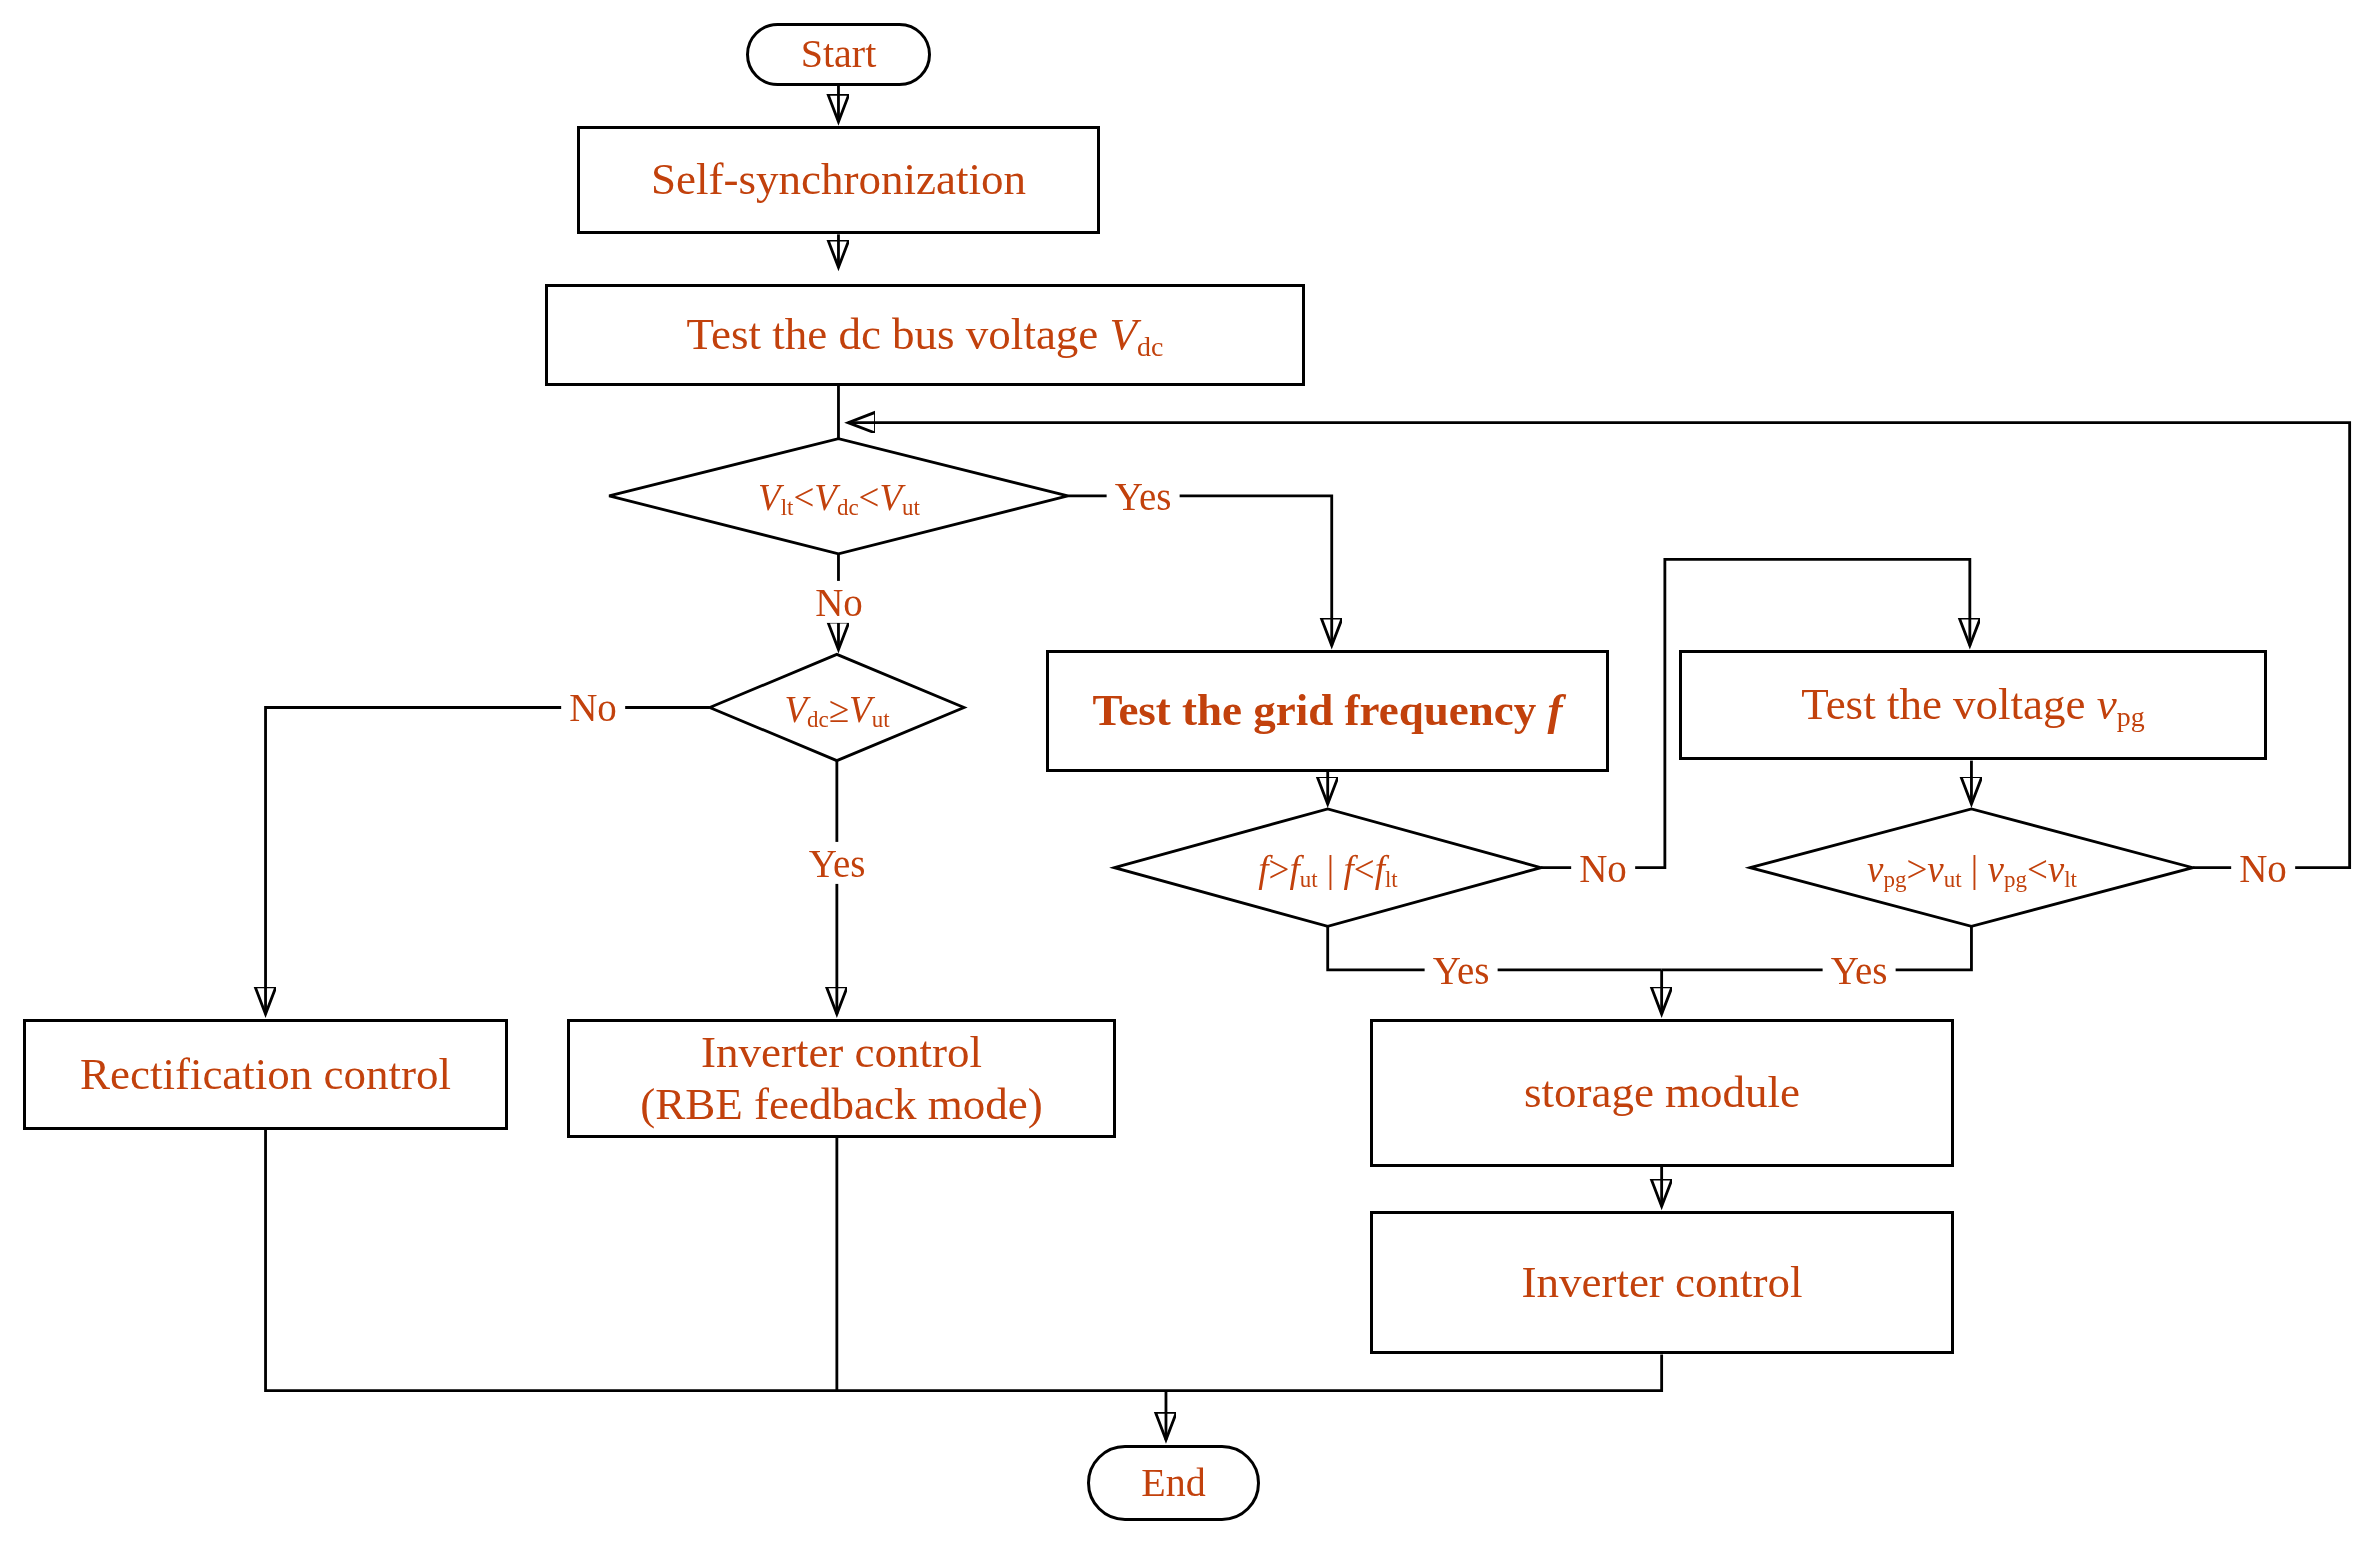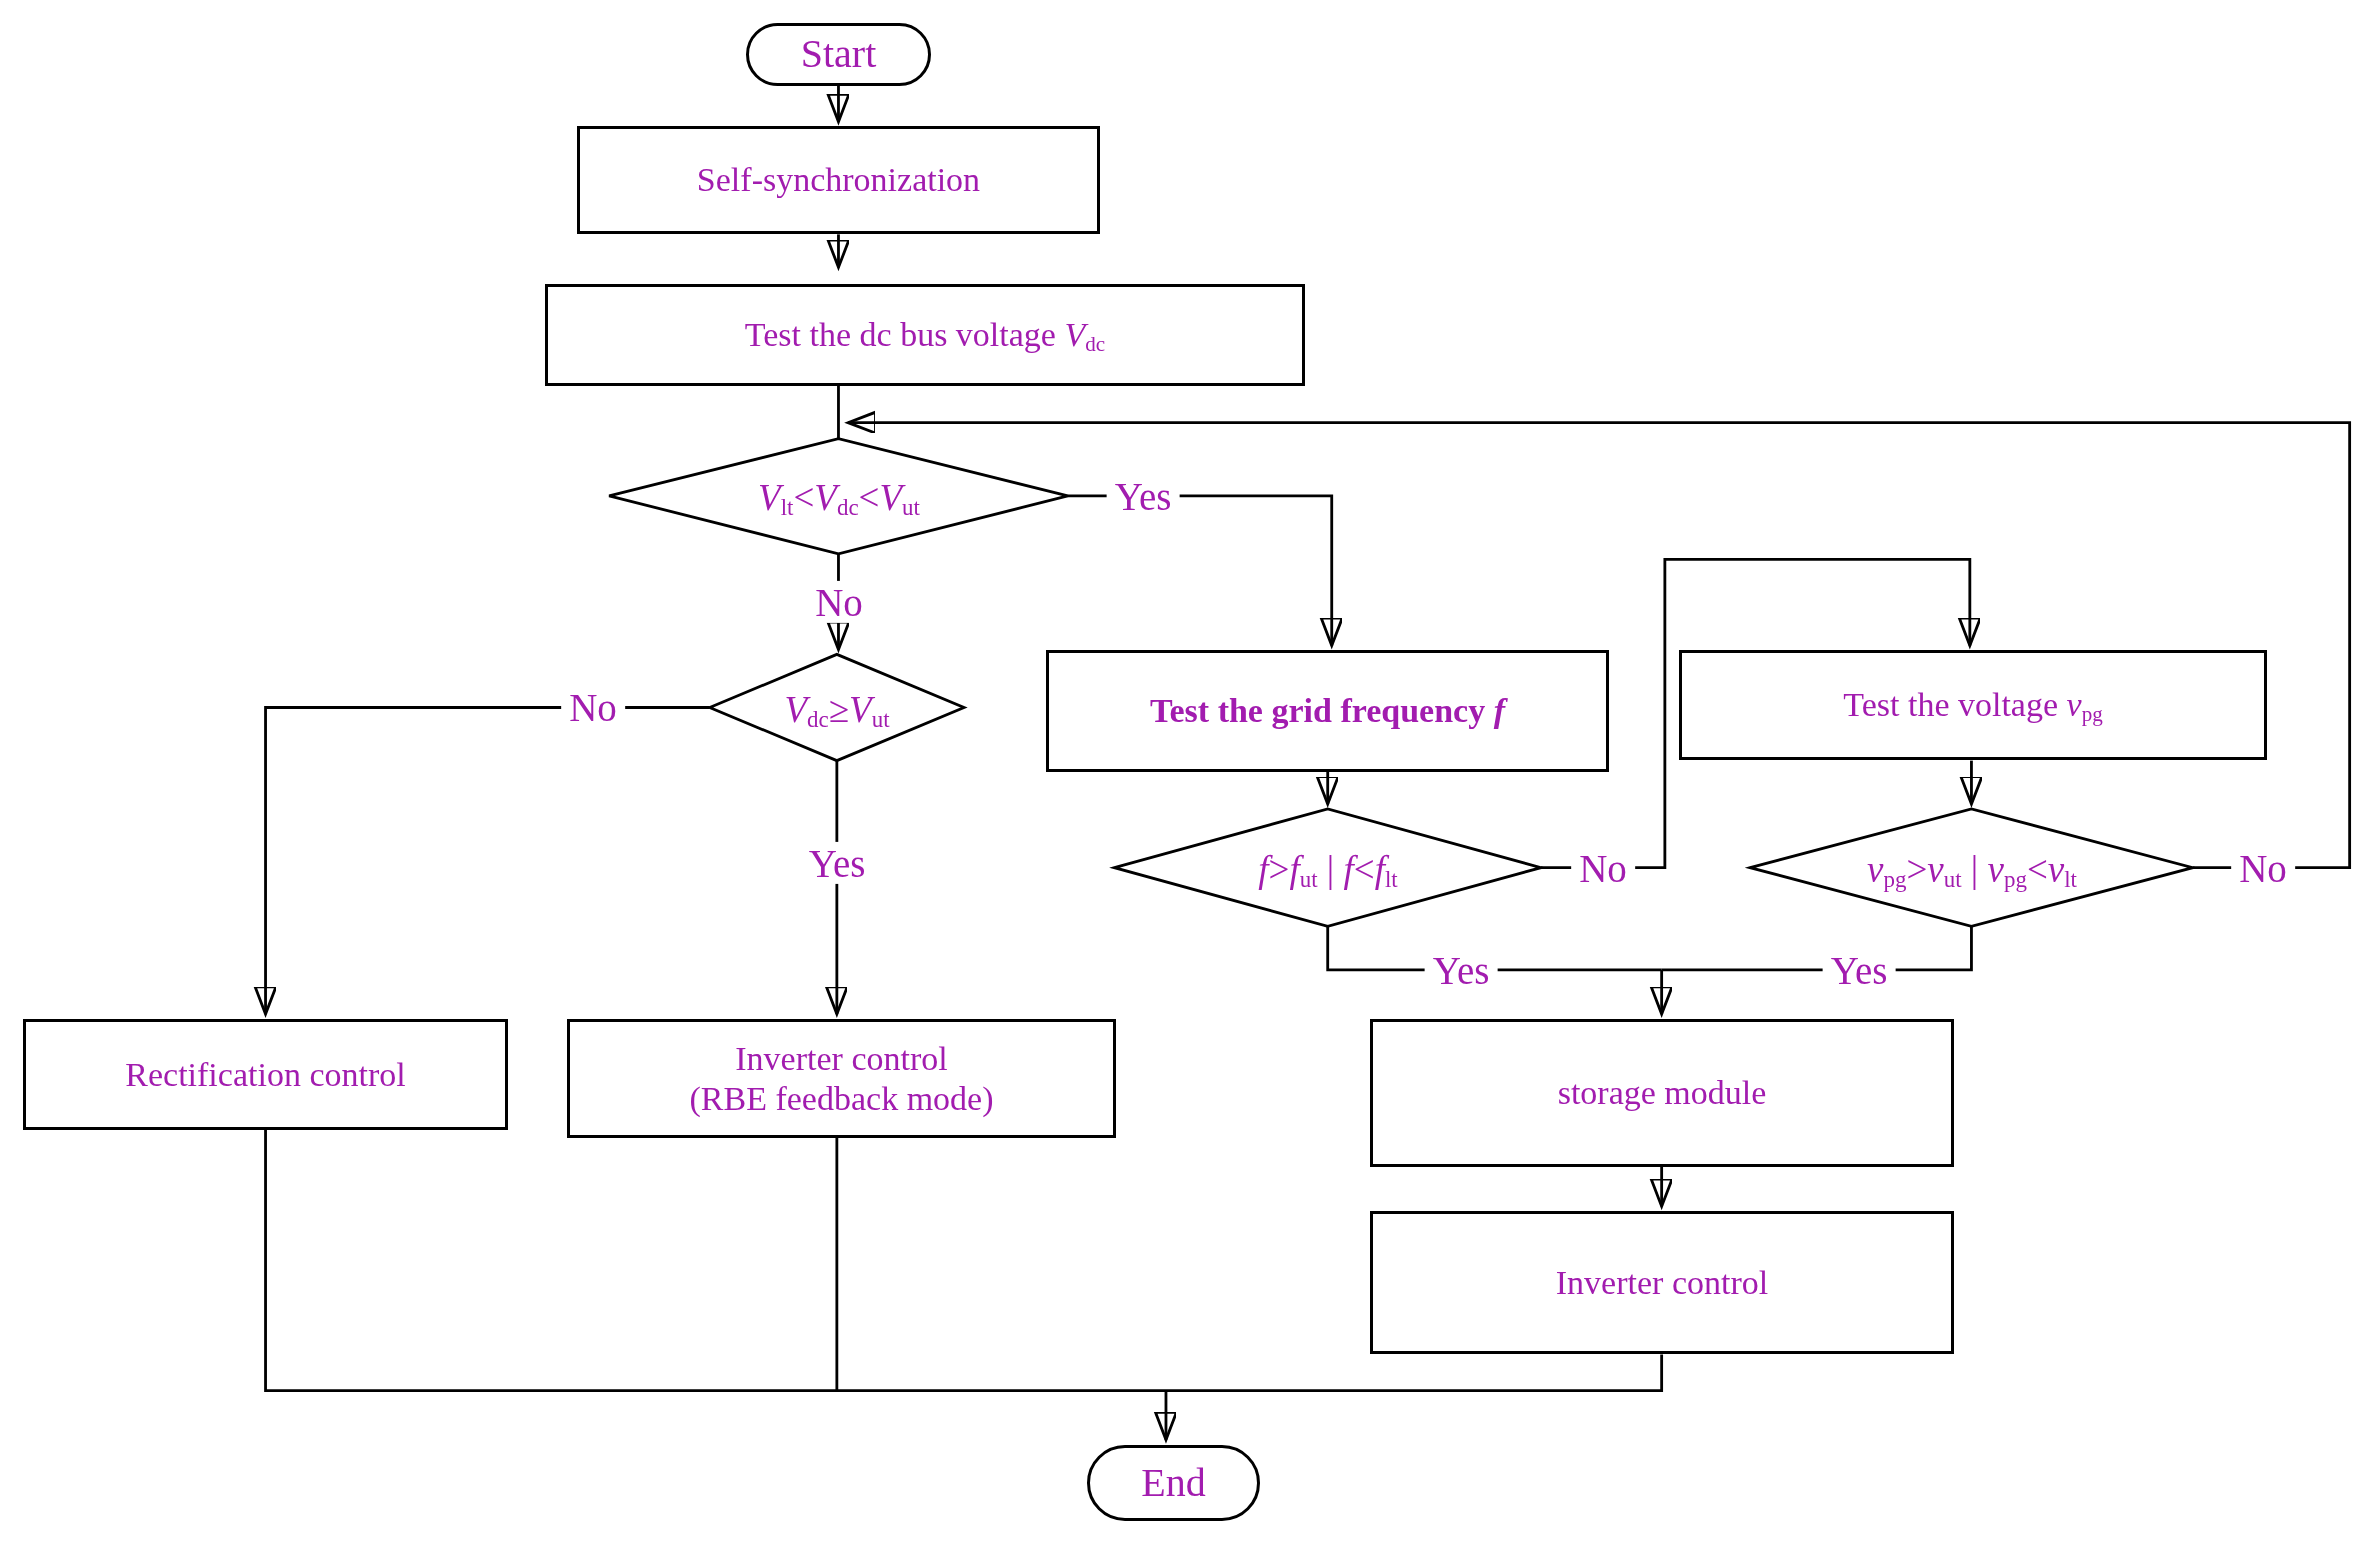--- a/index.html
+++ b/index.html
@@ -1,26 +1,26 @@
 <!DOCTYPE html>
 <html style="font-size:13px"><head>
 <meta charset="utf-8">
 <style>
   html,body{margin:0;padding:0;background:#ffffff;}
   .canvas{
     position:relative;width:2377px;height:1551px;background:#ffffff;
-    font-family:"Liberation Serif","DejaVu Serif",serif;color:#a21caf;
+    font-family:"Liberation Serif","DejaVu Serif",serif;color:#c2410c;
   }
   .edges{position:absolute;left:0;top:0;width:2377px;height:1551px;}
   .edges path, .edges polyline{fill:none;stroke:#000;stroke-width:3.5;}
   .edges polygon.diamond{fill:#ffffff;stroke:#000;stroke-width:3.5;}
   .node{
     position:absolute;box-sizing:border-box;border:3.2px solid #000;background:#fff;
     display:flex;flex-direction:column;align-items:center;justify-content:center;
-    text-align:center;font-size:34px;line-height:1.15;
+    text-align:center;font-size:45px;line-height:1.15;
   }
   .terminal{border-radius:39px;font-size:40px;}
   .dtext{
     position:absolute;transform:translate(-50%,-50%);
     text-align:right;font-size:37px;white-space:nowrap;line-height:1;
   }
   .elabel{
     position:absolute;transform:translate(-50%,-50%);
     background:#fff;padding:1.6px 8px;font-size:39px;line-height:1;white-space:nowrap;
   }

